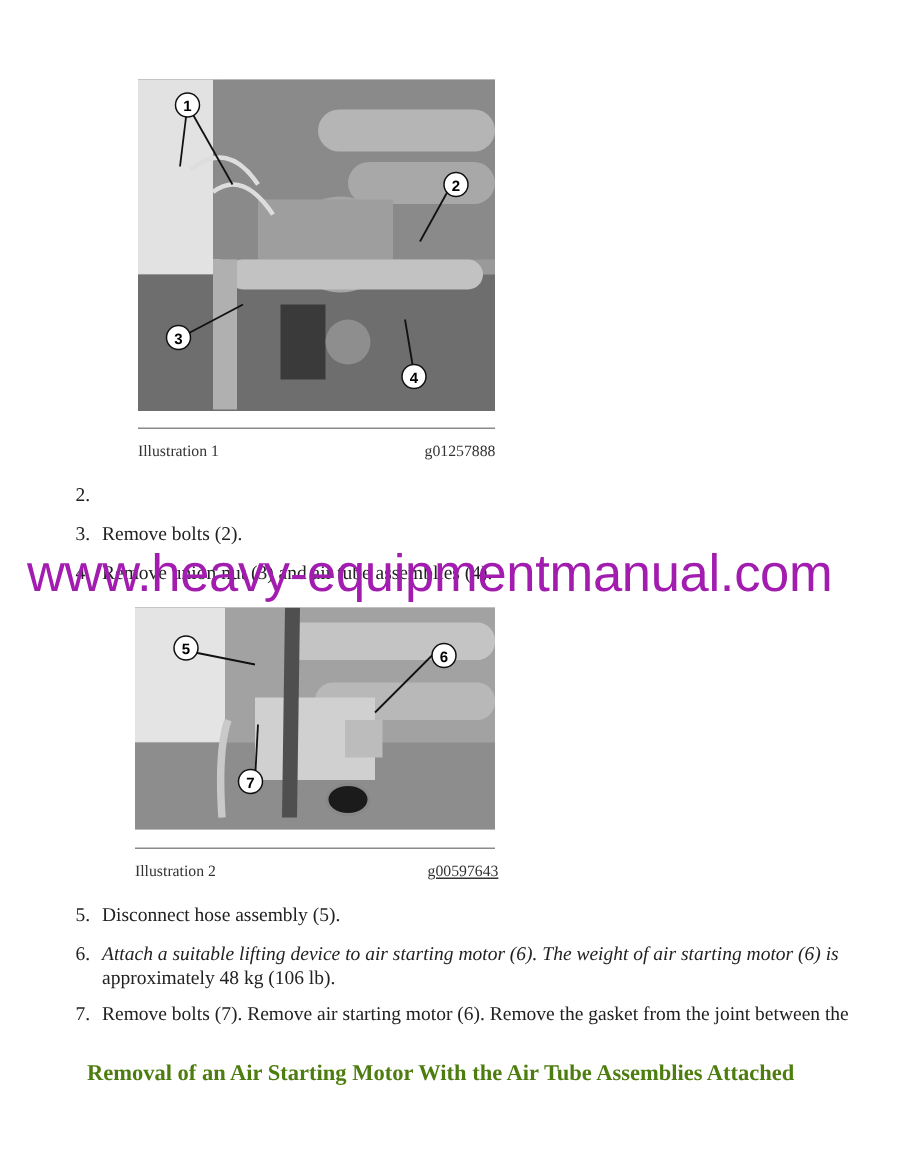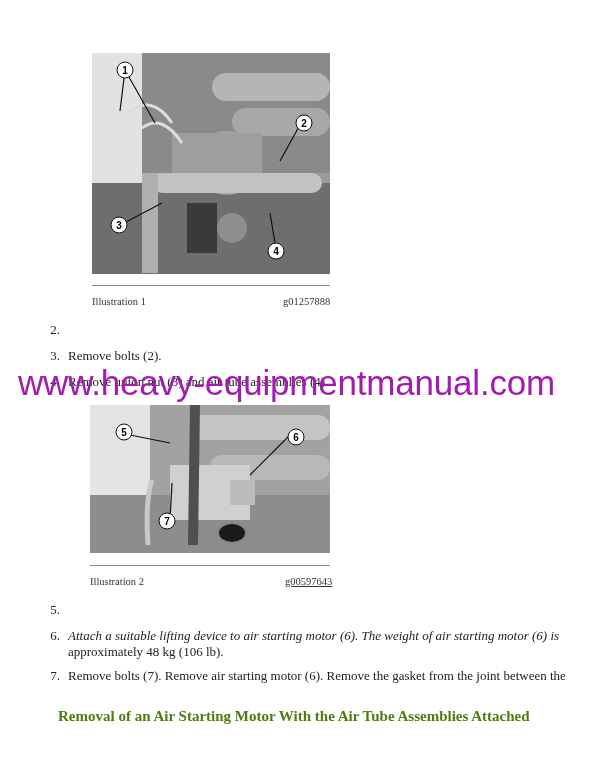--- a/index.html
+++ b/index.html
@@ -99,20 +99,21 @@
 </div>
 
 <div class="watermark">www.heavy-equipmentmanual.com</div>
 
 <div class="rule" style="left:90px;top:565px;width:240px;"></div>
 <div class="caption" style="left:90px;top:576px;">Illustration 2</div>
 <div class="caption" style="left:285px;top:576px;text-decoration:underline;">g00597643</div>
 
 <div class="step" style="left:42px;top:602px;width:540px;height:16px;">
   <span class="num">5.</span>
+  <span class="txt">Disconnect hose assembly (5).</span>
 </div>
 <div class="step" style="left:42px;top:628px;width:540px;height:32px;">
   <span class="num">6.</span>
   <span class="txt" style="white-space:nowrap;font-style:italic;">Attach a suitable lifting device to air starting motor (6). The weight of air starting motor (6) is</span>
   <span class="txt" style="top:16px;white-space:nowrap;">approximately 48 kg (106 lb).</span>
 </div>
 <div class="step" style="left:42px;top:668px;width:540px;height:32px;">
   <span class="num">7.</span>
   <span class="txt" style="white-space:nowrap;">Remove bolts (7). Remove air starting motor (6). Remove the gasket from the joint between the</span>
 </div>

